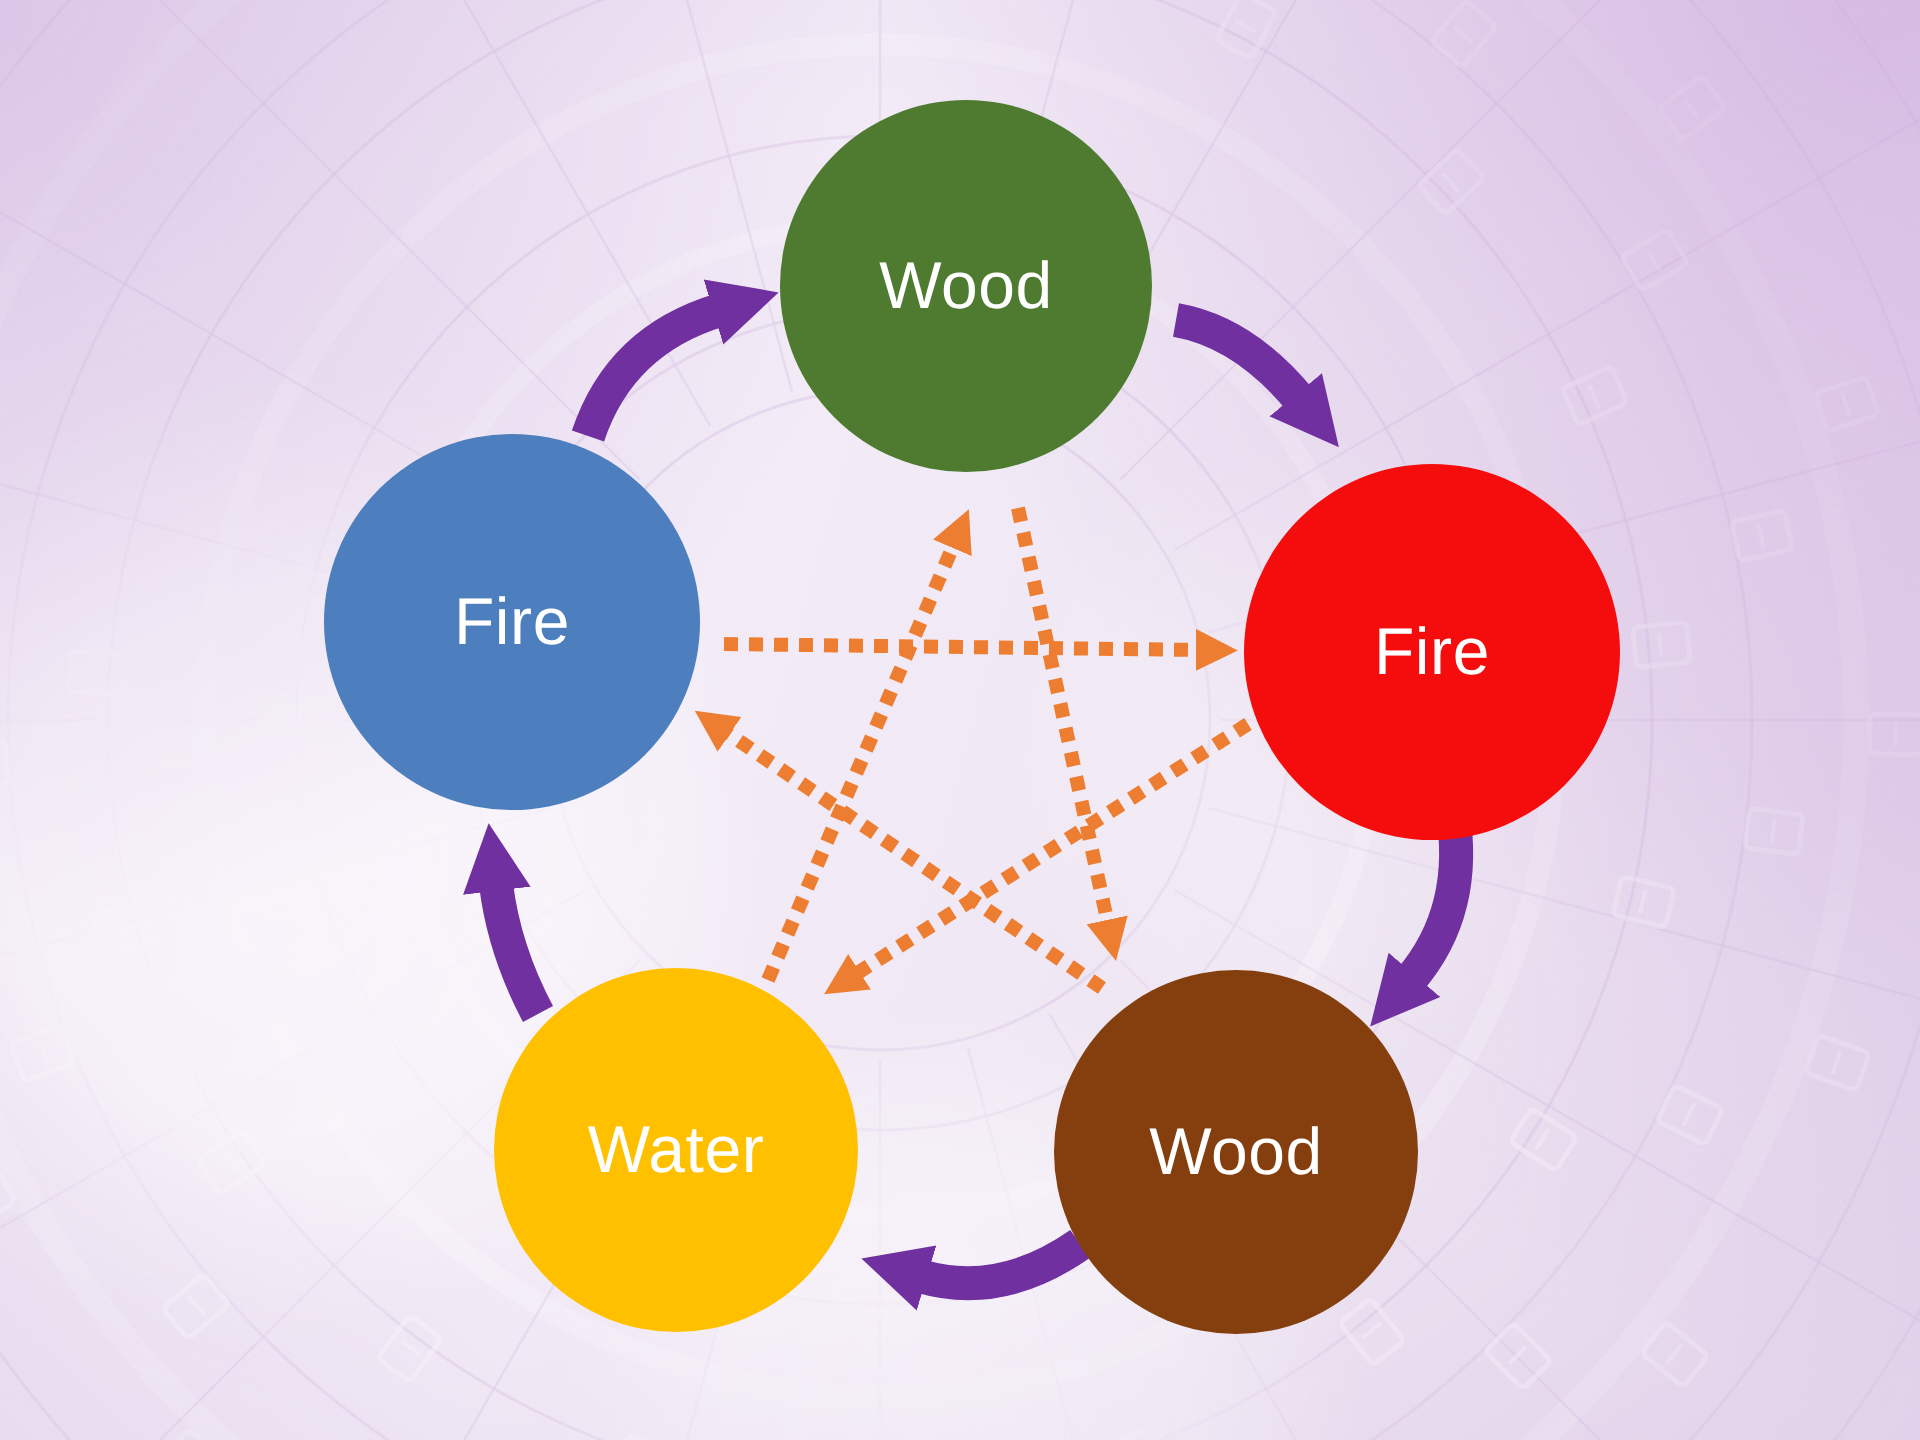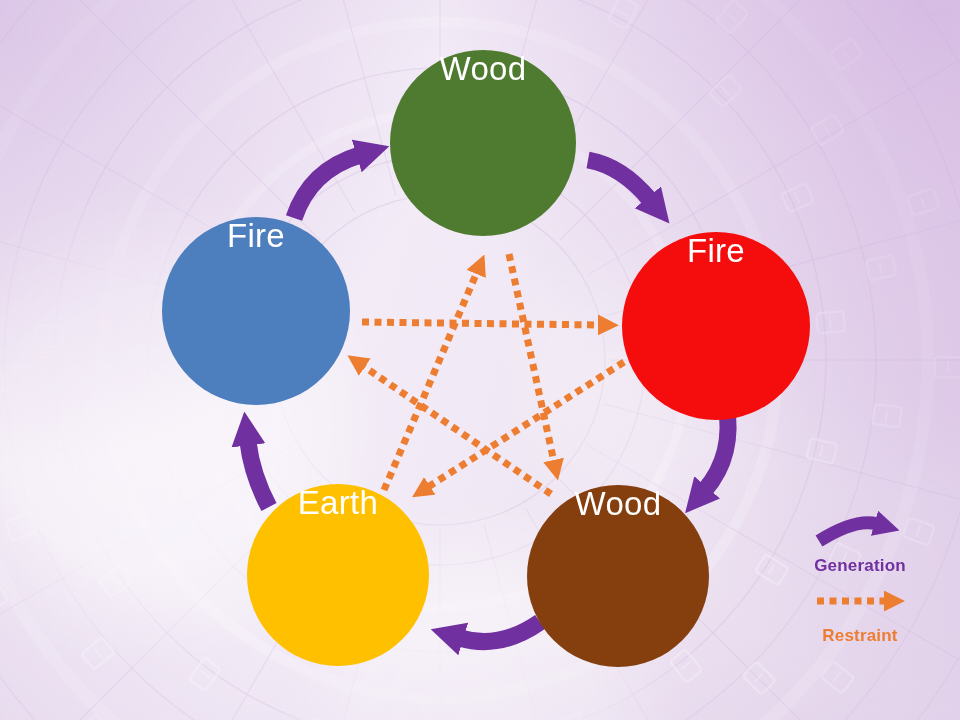--- a/index.html
+++ b/index.html
@@ -13,21 +13,21 @@
   .corner-tint{
     background:
       radial-gradient(circle at 97% 0%, rgba(202,165,219,0.55), rgba(202,165,219,0) 42%),
       radial-gradient(circle at 0% 2%, rgba(206,176,223,0.45), rgba(206,176,223,0) 38%),
       radial-gradient(circle at 100% 55%, rgba(206,176,223,0.30), rgba(206,176,223,0) 30%),
       radial-gradient(ellipse at 42% 48%, rgba(0,0,0,0) 55%, rgba(208,183,224,0.30) 100%);
   }
   #arrows{position:absolute;left:0;top:0;}
   .node{
     position:absolute;border-radius:50%;
-    display:flex;align-items:flex-start;justify-content:center;
+    display:flex;align-items:center;justify-content:center;
     color:#ffffff;font-size:33px;font-weight:400;letter-spacing:0.3px;
   }
   .legend{position:absolute;left:800px;top:503px;width:130px;}
   .legend svg{display:block;}
   .legend-label{
     text-align:center;font-size:17px;font-weight:700;letter-spacing:0.2px;
     width:120px;
   }
   .legend-label.gen{margin:9px 0 0 0;}
   .legend-label.res{margin:14px 0 0 0;}
@@ -208,31 +208,21 @@
       <div class="node" style="left: 390px; top: 50px; height: 186px; width: 186px; background: rgb(78, 123, 47);">
         <span>Wood</span>
       </div>
       <div class="node" style="left: 622px; top: 232px; height: 188px; width: 188px; background: rgb(245, 13, 13);">
         <span>Fire</span>
       </div>
       <div class="node" style="left: 527px; top: 485px; height: 182px; width: 182px; background: rgb(133, 62, 14);">
         <span>Wood</span>
       </div>
       <div class="node" style="left: 247px; top: 484px; height: 182px; width: 182px; background: rgb(255, 192, 0);">
-        <span>Earth</span>
+        <span>Water</span>
       </div>
       <div class="node" style="left: 162px; top: 217px; height: 188px; width: 188px; background: rgb(77, 126, 189);">
         <span>Fire</span>
       </div>
     </div>
 
-  <div class="legend">
-    <svg width="120" height="44">
-      <path id="legend-gen-arrow" d="M19,38 Q56,15 77,21" fill="none" stroke-width="13" marker-end="url(#hp)" stroke="#7030a0"></path>
-    </svg>
-    <div class="legend-label gen" style="color: rgb(112, 48, 160);">Generation</div>
-    <svg width="120" height="22" style="margin-top:14px;">
-      <line id="legend-res-arrow" x1="17" y1="11" x2="86" y2="11" stroke-width="7" stroke-dasharray="7 5.5" marker-end="url(#ho)" stroke="#ed7d31"></line>
-    </svg>
-    <div class="legend-label res" style="color: rgb(237, 125, 49);">Restraint</div>
-  </div>
 
 </div>
 
 </body></html>

